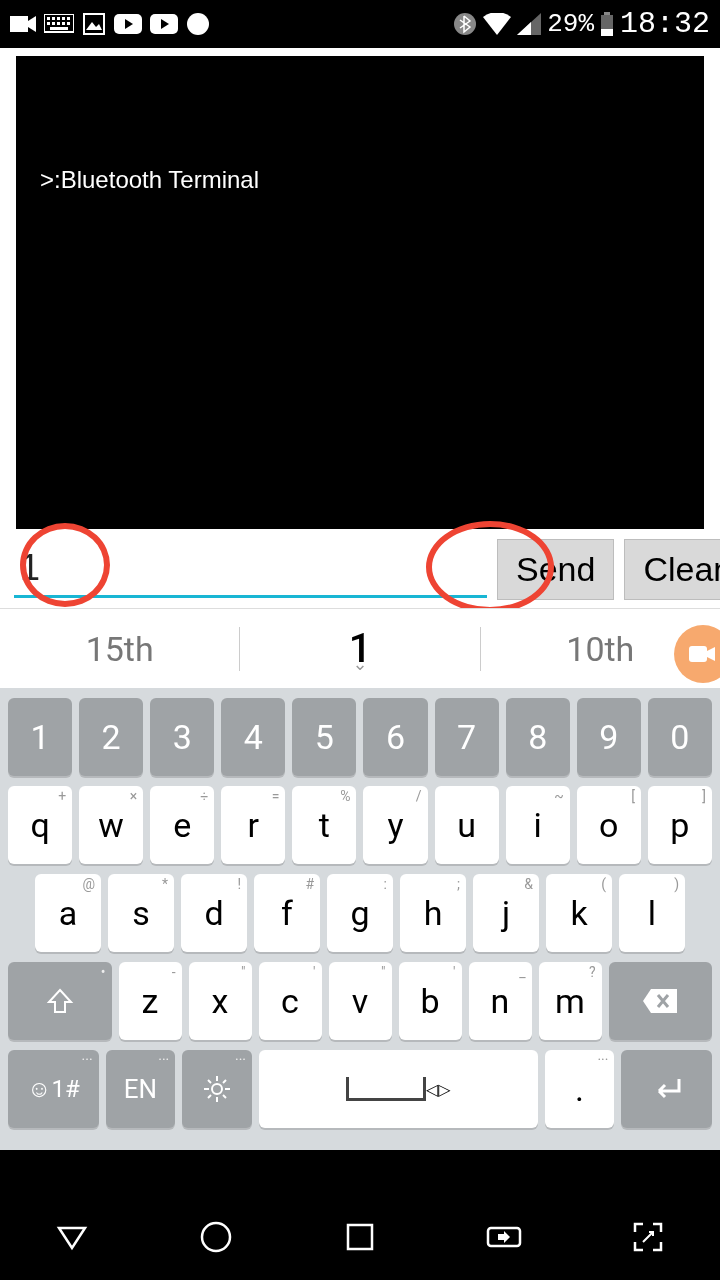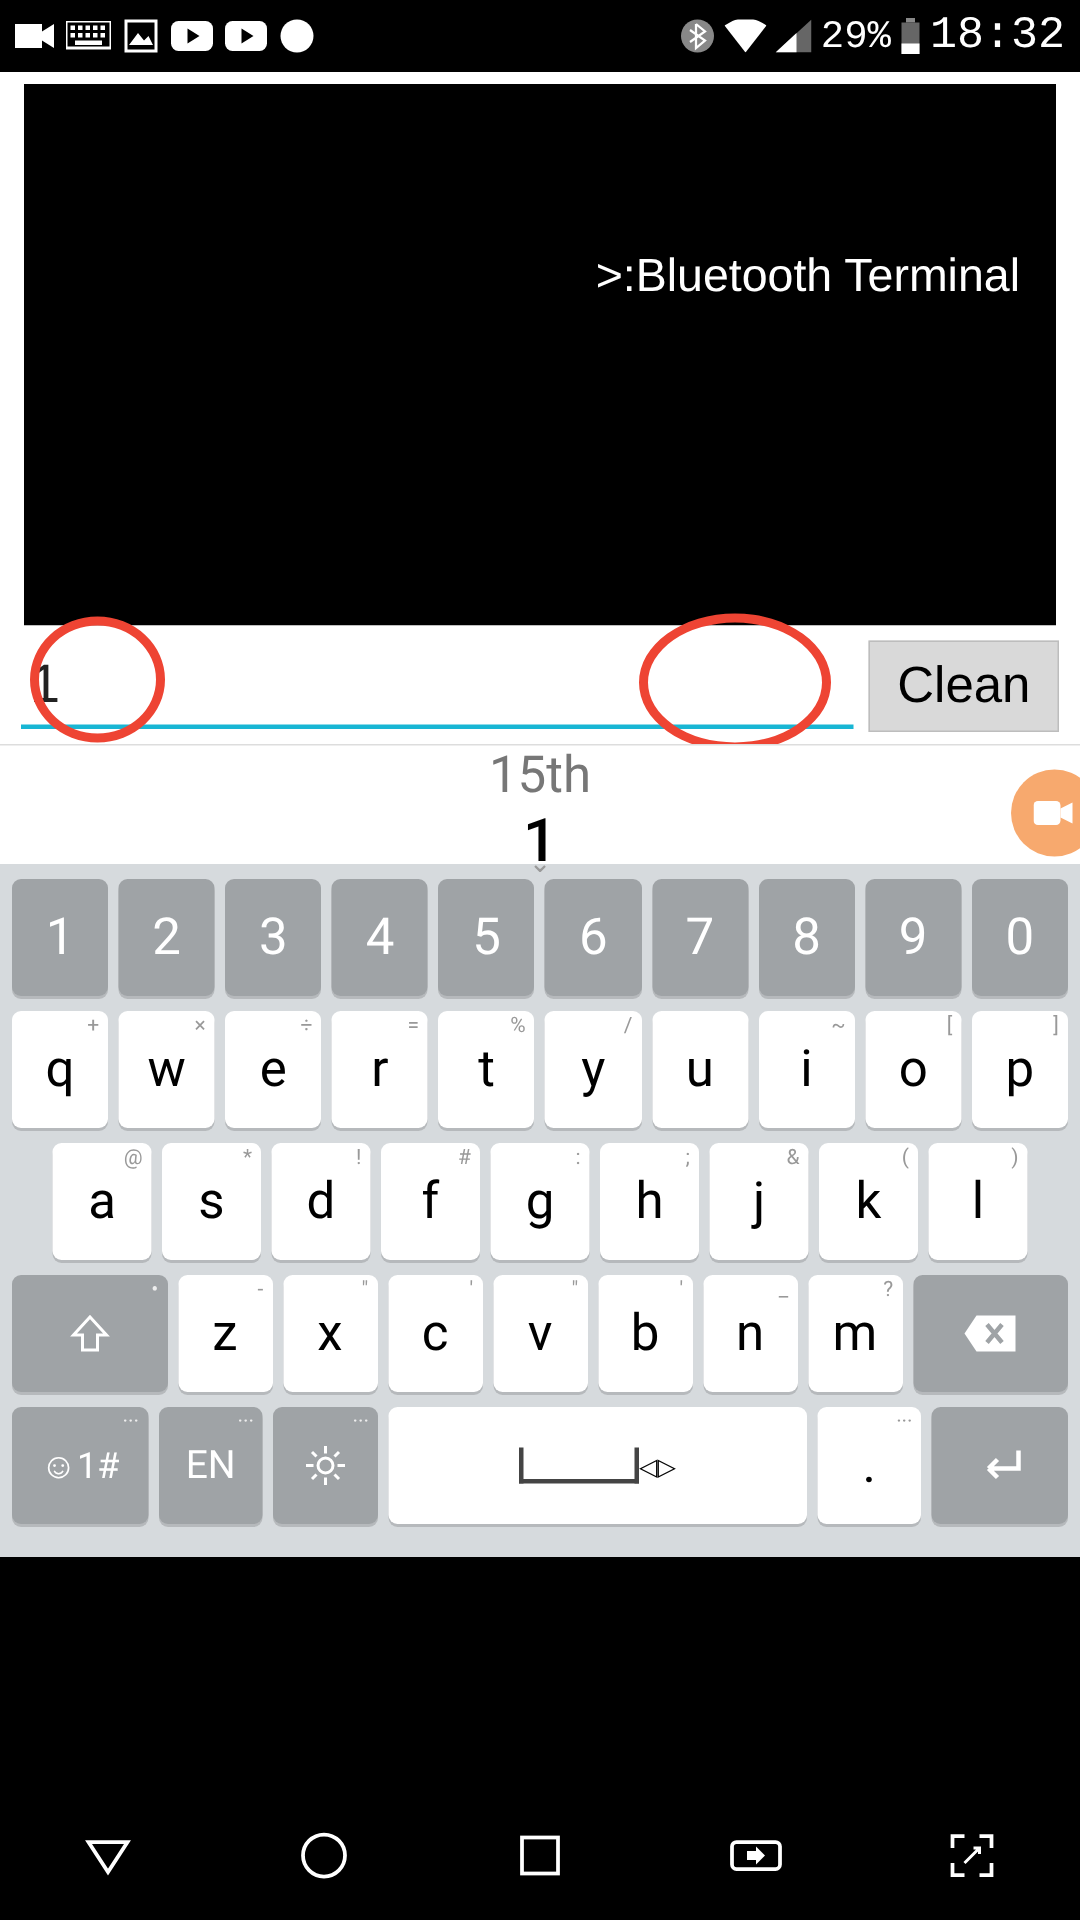--- a/index.html
+++ b/index.html
@@ -9,30 +9,30 @@
     .status-bar { height: 48px; background: #000; color: #fff; display: flex; align-items: center; justify-content: space-between; padding: 0 10px; font-size: 26px; font-family: Liberation Mono, monospace; }
     .status-left { display: flex; gap: 8px; align-items: center; }
     .status-right { display: flex; gap: 6px; align-items: center; }
     .status-icon { display: inline-flex; align-items: center; justify-content: center; }
 
     
     .app-area { background: #fff; position: relative; }
 
     
     .terminal-wrap { background: #fff; padding: 8px 16px 0 16px; }
-    .terminal { background: #000; color: #fff; height: 361px; padding: 110px 24px 0 24px; font-size: 31px; font-family: sans-serif; text-align: right; }
+    .terminal { background: #000; color: #fff; height: 473px; padding: 110px 24px 0 24px; font-size: 24px; font-family: sans-serif; }
 
     
     .input-row { display: flex; align-items: center; gap: 10px; padding: 10px 14px 8px 14px; background: #fff; position: relative; }
     .text-input { flex: 1; border: none; border-bottom: 3px solid #18b6d4; font-size: 36px; padding: 6px 2px 6px 6px; outline: none; background: transparent; color: #222; }
     .btn { background: #d9d9d9; border: 1px solid #bdbdbd; font-size: 34px; padding: 10px 18px; color: #000; }
     .circle-annot { position: absolute; border: 6px solid #e43; border-radius: 50%; pointer-events: none; }
 
     
-    .suggestion-bar { background: #fff; height: 80px; display: flex; align-items: center; position: relative; border-top: 1px solid #ddd; flex-direction: column; }
+    .suggestion-bar { background: #fff; height: 80px; display: flex; align-items: center; position: relative; border-top: 1px solid #ddd; }
     .suggestion { flex: 1; text-align: center; font-size: 34px; color: #777; position: relative; }
     .suggestion.mid { color: #000; font-weight: 500; font-size: 40px; }
     .sug-div { width: 1px; height: 44px; background: #ccc; }
     .chev-down { position: absolute; left: 50%; transform: translateX(-50%); bottom: -2px; font-size: 18px; color: #999; }
     .float-cam { position: absolute; right: -12px; top: 16px; width: 58px; height: 58px; background: #f7a96e; border-radius: 50%; display: flex; align-items: center; justify-content: center; color: #fff; }
 
     
     .keyboard { background: #d6dadd; padding: 10px 8px 12px 8px; }
     .krow { display: flex; gap: 7px; margin-bottom: 10px; }
     .krow.center { justify-content: center; }
@@ -139,33 +139,35 @@
 
 <div class="app-area">
   <div class="terminal-wrap">
     <div class="terminal">
       <div>&gt;:Bluetooth Terminal</div>
     </div>
   </div>
 
   <div class="input-row">
     <input class="text-input" value="1" style="">
+    <button class="btn">Send</button>
     <button class="btn">Clean</button>
     <div class="circle-annot" style="left:20px; top:-6px; width:90px; height:84px;"></div>
     <div class="circle-annot" style="left:426px; top:-8px; width:128px; height:92px;"></div>
   </div>
 
   <div class="suggestion-bar">
     <div class="suggestion">15th</div>
     <div class="sug-div"></div>
     <div class="suggestion mid">
       <span>1</span>
       <span class="chev-down">⌄</span>
     </div>
     <div class="sug-div"></div>
+    <div class="suggestion">10th</div>
     <div class="float-cam">
       <svg width="28" height="20" viewBox="0 0 28 20">
           <rect x="0" y="2" width="18" height="16" rx="3" fill="#fff"></rect>
           <path d="M18 7 L26 3 L26 17 L18 13 Z" fill="#fff"></path>
         </svg>
     </div>
   </div>
 
   <div class="keyboard">
     <div class="krow" id="krow-num">

